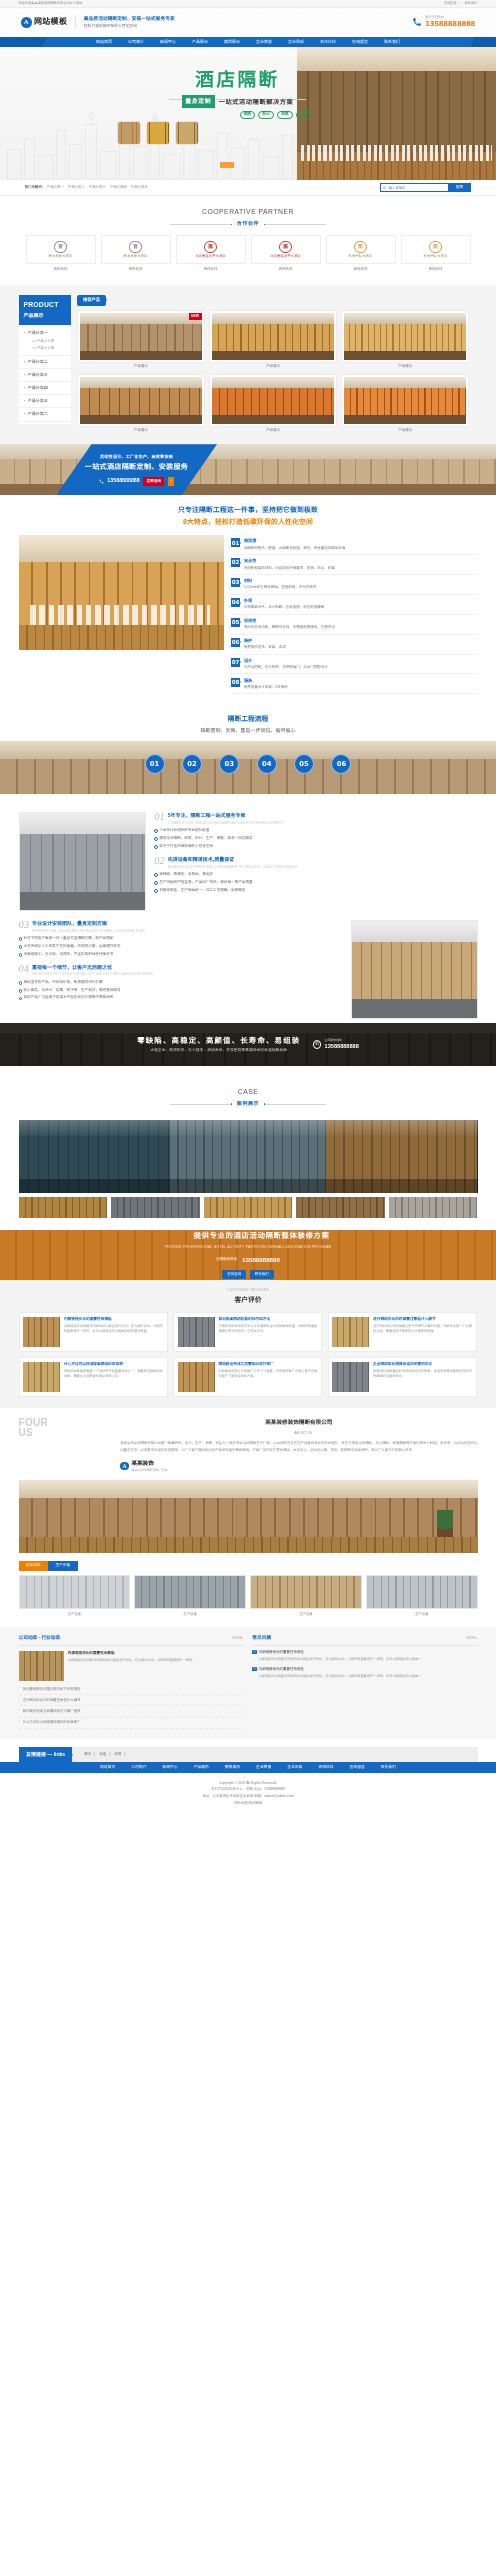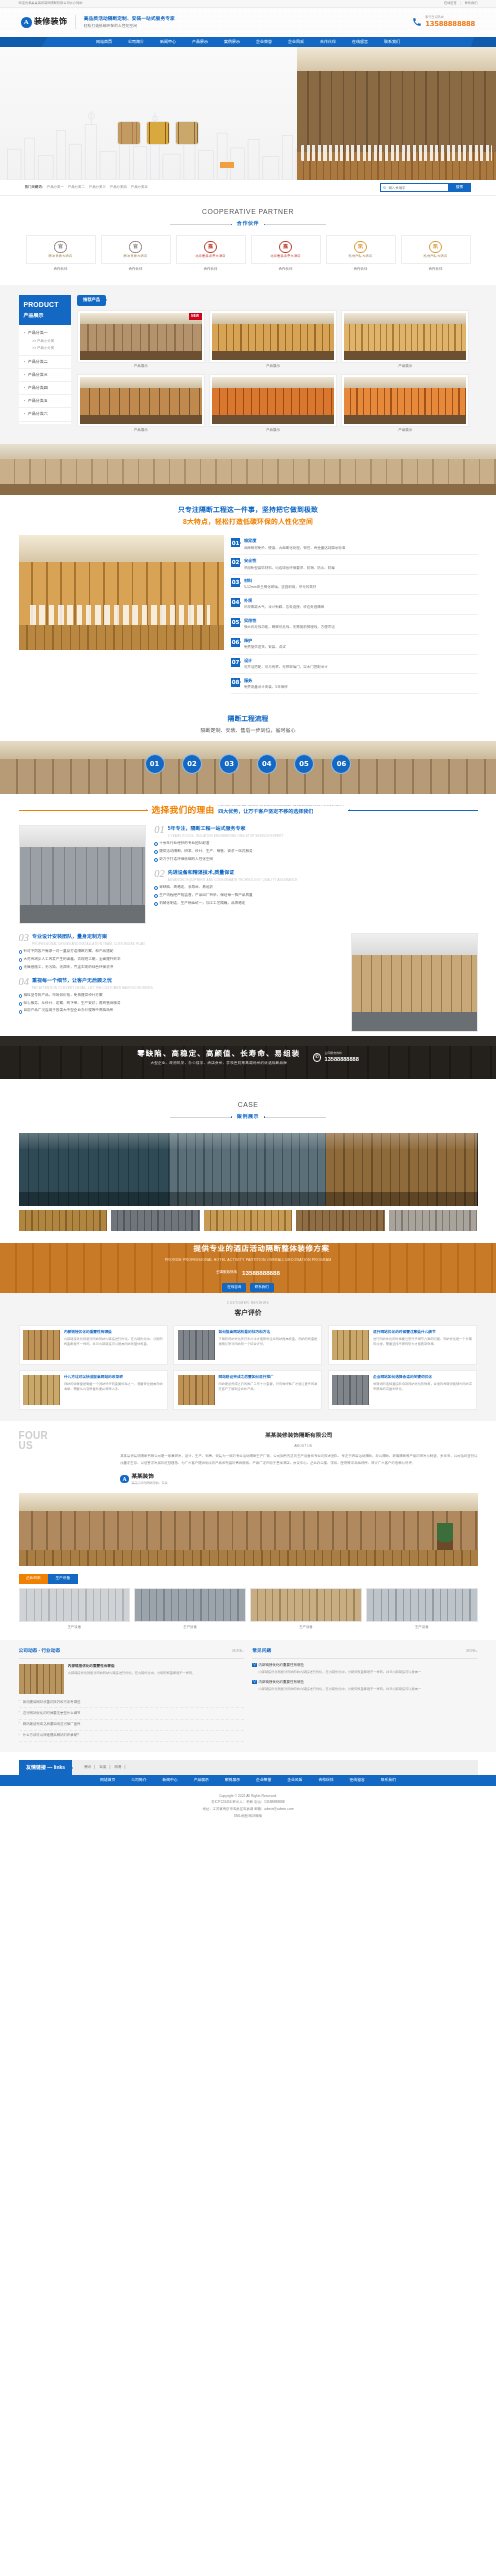--- a/index.html
+++ b/index.html
@@ -399,21 +399,21 @@
   <span>欢迎光临某某装修装饰隔断有限公司官方网站</span>
   <span class="right">
     <span>在线留言</span><i>|</i>
     <span>联系我们</span>
   </span>
 </div>
 
 <div class="header">
   <div class="logo">
     <div class="logo-mark">A</div>
-    <div class="logo-text">装修装饰</div>
+    <div class="logo-text">网站模板</div>
   </div>
   <div class="hdr-div"></div>
   <div class="hdr-slogan">
     <b>高品质活动隔断定制、安装一站式服务专家</b>
     <span>轻松打造低碳环保的人性化空间</span>
   </div>
   <div class="hdr-tel">
     <svg class="tel-ico" viewBox="0 0 24 24" fill="currentColor">
       <path d="M6.6 10.8c1.4 2.8 3.8 5.1 6.6 6.6l2.2-2.2c.3-.3.7-.4 1-.2 1.2.4 2.4.6 3.6.6.6 0 1 .4 1 1V20c0 .6-.4 1-1 1C10.6 21 3 13.4 3 4c0-.6.4-1 1-1h3.5c.6 0 1 .4 1 1 0 1.3.2 2.5.6 3.6.1.4 0 .8-.2 1l-2.3 2.2z"></path>
     </svg>
@@ -470,20 +470,34 @@
     </g>
   </svg>
   <svg class="arcfill" viewBox="0 0 300 300">
     <path d="M300 -20 A170 170 0 0 0 300 320" fill="none" stroke="#1f9d6a" stroke-width="9"></path>
   </svg>
   <div class="photo">
     <div class="ceil"></div>
     <div class="floor"></div>
     <div class="chairs"></div>
   </div>
+  <div class="b-txt">
+    <div class="b-title">酒店隔断</div>
+    <div class="b-rule"></div>
+    <div class="b-row">
+      <span class="b-tag">量身定制</span>
+      <span class="b-sub">一站式活动隔断解决方案</span>
+    </div>
+    <div class="b-pills">
+      <span class="b-pill">隔热</span>
+      <span class="b-pill">防火</span>
+      <span class="b-pill">美观</span>
+      <span class="b-pill">大气</span>
+    </div>
+  </div>
   <div class="b-thumbs">
     <div class="b-thumb t1"></div>
     <div class="b-thumb t2"></div>
     <div class="b-thumb t3"></div>
   </div>
   <div class="orangebox"></div>
 </div>
 
 <div class="searchbar">
   <div class="inner">
@@ -652,20 +666,32 @@
           <div class="c">产品展示</div>
         </div>
       </div>
     </div>
   </div>
 </div>
 
 <div class="b2">
   <div class="ceil"></div>
   <div class="flr"></div>
+  <div class="panel">
+    <div class="small">灵动性设计、工厂化生产、高效率安装</div>
+    <div class="big">一站式酒店隔断定制、安装服务</div>
+    <div class="row">
+      <svg width="5" height="5" viewBox="0 0 24 24" fill="#fff">
+        <path d="M6.6 10.8c1.4 2.8 3.8 5.1 6.6 6.6l2.2-2.2c.3-.3.7-.4 1-.2 1.2.4 2.4.6 3.6.6.6 0 1 .4 1 1V20c0 .6-.4 1-1 1C10.6 21 3 13.4 3 4c0-.6.4-1 1-1h3.5c.6 0 1 .4 1 1 0 1.3.2 2.5.6 3.6.1.4 0 .8-.2 1l-2.3 2.2z"></path>
+      </svg>
+      <span class="tel">13588888888</span>
+      <span class="cta">立即咨询</span>
+      <span class="arw">›</span>
+    </div>
+  </div>
 </div>
 
 <div class="feat">
   <div class="wrap">
     <div class="feat-h">
       <div class="l1">只专注隔断工程这一件事，坚持把它做到极致</div>
       <div class="l2">8大特点，轻松打造低碳环保的人性化空间</div>
     </div>
     <div class="feat-body">
       <div class="feat-img">
@@ -748,29 +774,20 @@
       <div class="fstep">03</div>
       <div class="fstep">04</div>
       <div class="fstep">05</div>
       <div class="fstep">06</div>
     </div>
   </div>
 </div>
 
 <div class="reason">
   <div class="wrap">
-    <div class="r-head">
-      <span class="ln-o"></span>
-      <span class="r-t">选择我们的理由</span>
-      <span class="r-sub">
-        <span class="en" style="display:block">THE FOUR ADVANTAGES ARE TO MAKE SURE THE CUSTOMERS ARE DETERMINED TO STAY IN THE SAME WAY</span>
-        <span class="cn" style="display:block">四大优势，让万千客户坚定不移的选择我们</span>
-      </span>
-      <span class="ln-b"></span>
-    </div>
 
     <div class="r-block">
       <div class="r-img">
           <div class="ceil"></div>
           <div class="flr"></div>
         </div>
       <div class="r-col">
         <div class="r-item">
           <div class="r-item-h">
             <span class="r-no">01</span>

